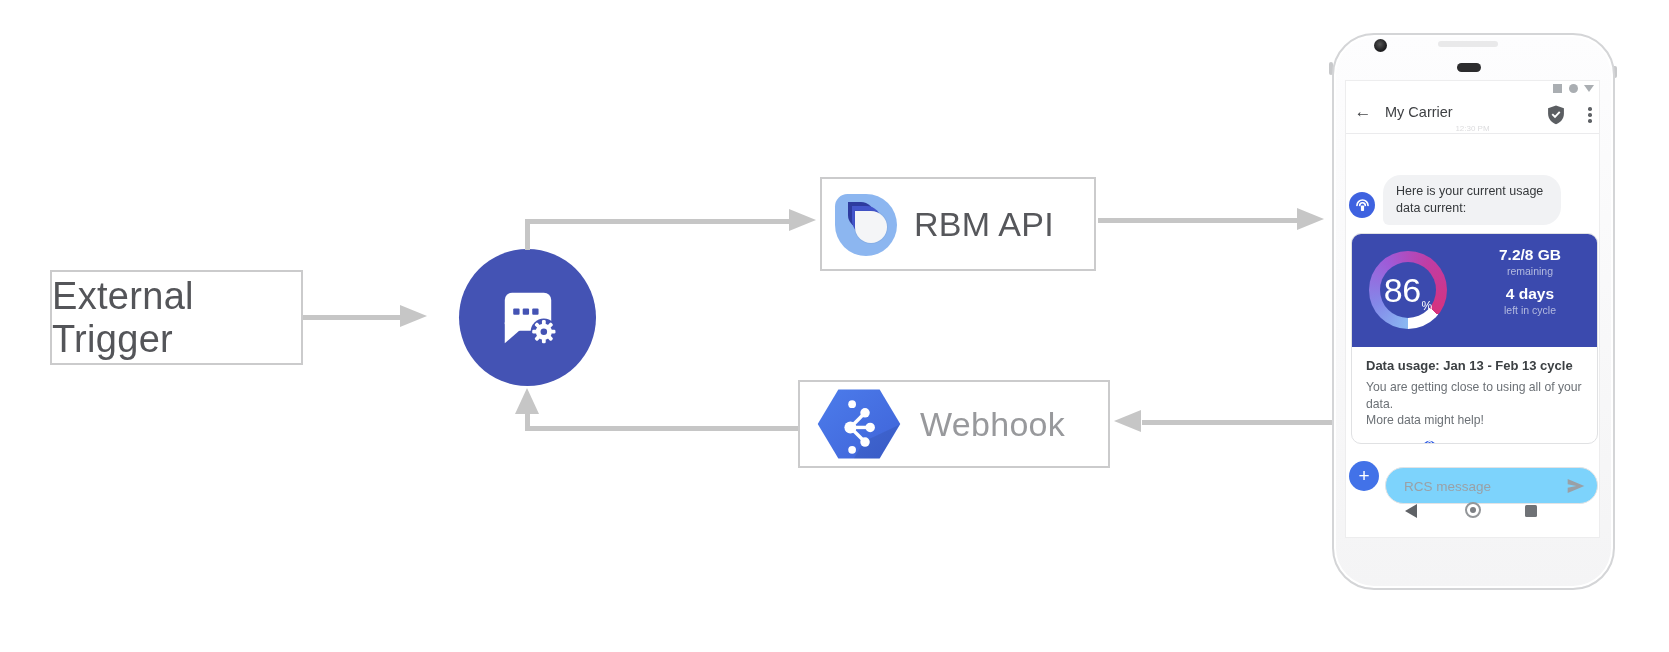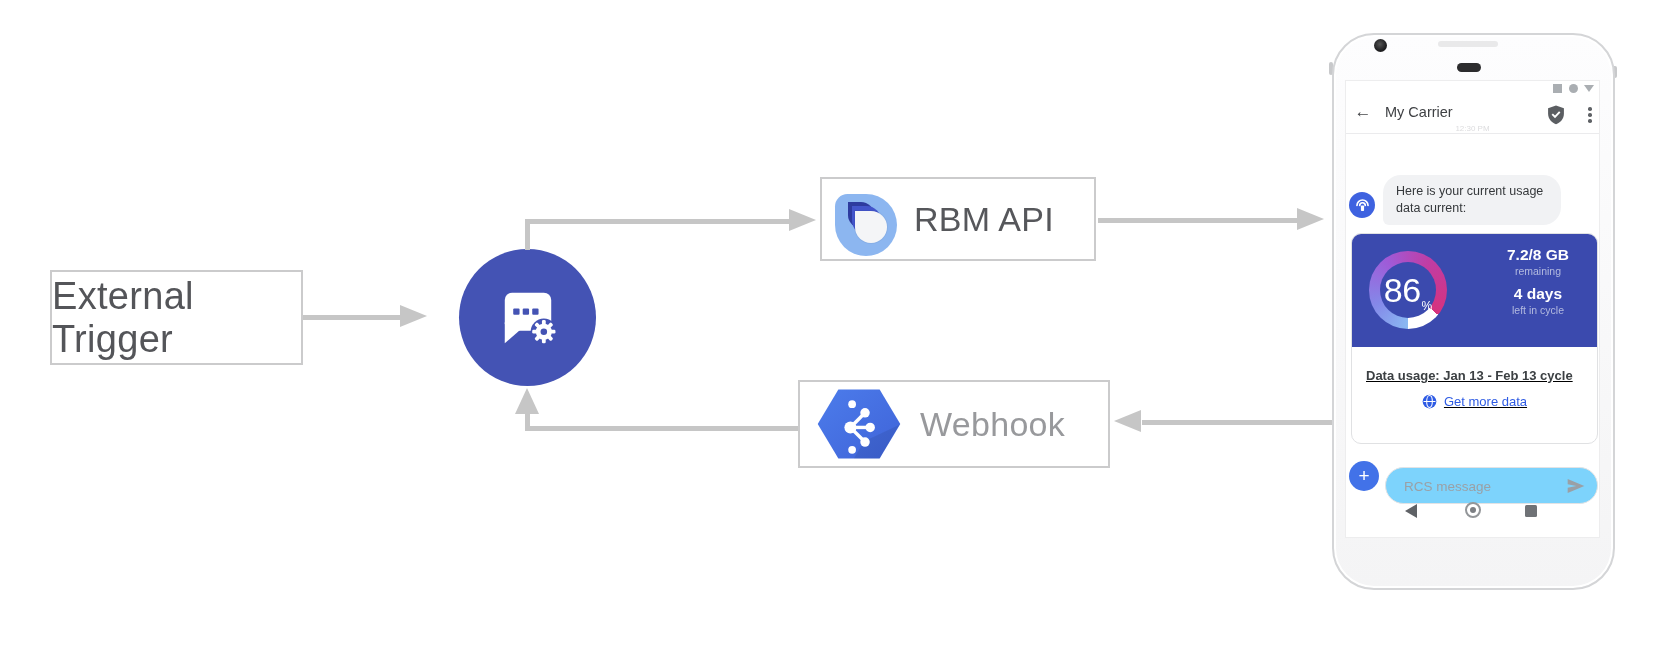--- a/index.html
+++ b/index.html
@@ -60,24 +60,24 @@
   
   .card{position:absolute;left:5px;top:152px;width:247px;height:211px;border:1px solid #e0e1e3;
         border-radius:10px;box-sizing:border-box;background:#fff;overflow:hidden;}
   .card-header{position:absolute;left:0;top:0;width:100%;height:113px;background:#3b4aae;}
   .gauge{position:absolute;left:17px;top:17px;width:78px;height:78px;border-radius:50%;
         background:conic-gradient(from 180deg,#8ab9f2 0%,#8489e9 18%,#9f5bd8 40%,#c03da4 60%,#d6327e 86%,#ffffff 86%,#ffffff 100%);}
   .gauge-inner{position:absolute;inset:11px;border-radius:50%;background:#3b4aae;display:flex;
         align-items:center;justify-content:center;color:#fff;}
   .gauge-val{font-size:34px;letter-spacing:-.5px;}
   .gauge-unit{font-size:12px;align-self:flex-end;margin-bottom:5px;margin-left:1px;}
-  .hdr-col{position:absolute;left:122px;top:12px;width:128px;text-align:center;color:#fff;}
+  .hdr-col{position:absolute;left:114px;top:12px;width:128px;text-align:center;color:#fff;}
   .hdr-big{font-size:15.5px;font-weight:bold;}
   .hdr-sub{font-size:10.5px;color:#b3badf;margin-top:1px;}
-  .card-body{position:absolute;left:0;top:113px;width:100%;box-sizing:border-box;padding:21px 14px 0;text-decoration:underline;}
+  .card-body{position:absolute;left:0;top:103px;width:100%;box-sizing:border-box;padding:21px 14px 0;}
   .card-heading{font-size:13px;font-weight:bold;color:#3c4043;}
   .card-text{font-size:12.2px;color:#6c7176;line-height:16.5px;margin-top:6px;}
   .cta{margin-top:11px;display:flex;align-items:center;justify-content:center;gap:7px;cursor:pointer;}
   .cta-label{font-size:13px;font-weight:500;color:#2e5be4;}
   
   .plus-btn{position:absolute;left:3px;top:380px;width:30px;height:30px;border-radius:50%;background:#4272e8;
         color:#fff;font-size:19px;display:flex;align-items:center;justify-content:center;cursor:pointer;}
   .pill{position:absolute;left:39px;top:386px;width:213px;height:37px;border:1.5px solid #e2e3e5;
         border-radius:19px;box-sizing:border-box;background:#7dd3fc;}
   .pill input{position:absolute;left:16px;top:5px;width:155px;height:24px;border:none;outline:none;
@@ -142,21 +142,21 @@
         </g>
         <circle r="3.1" fill="#4453b4"></circle>
       </g>
     </svg>
   </div>
 
   <div class="ln" style="left:525px;top:222px;width:5px;height:28px;"></div>
   <div class="ln" style="left:525px;top:219px;width:264px;height:5px;"></div>
   <div class="ah right" style="left:789px;top:209px;"></div>
 
-  <div class="dbox" style="left:820px;top:177px;width:276px;height:84px;justify-content:flex-start;text-align:right;">
+  <div class="dbox" style="left:820px;top:177px;width:276px;height:94px;justify-content:flex-start;text-align:right;">
     <div class="rbm-logo">
       <div class="rbm-outer"></div>
         <div class="rbm-dark"></div>
         <div class="rbm-mid"></div>
         <div class="rbm-front"></div>
     </div>
     <span class="dlabel" style="margin-left:92px;font-size:34px;color:#56575b;">RBM API</span>
   </div>
 
   <div class="ln" style="left:1098px;top:218px;width:200px;height:5px;"></div>
@@ -246,20 +246,24 @@
           </div>
           <div class="hdr-col">
             <div class="hdr-big">7.2/8 GB</div>
             <div class="hdr-sub">remaining</div>
             <div class="hdr-big" style="margin-top:8px;">4 days</div>
             <div class="hdr-sub">left in cycle</div>
           </div>
         </div>
         <div class="card-body">
           <div class="card-heading">Data usage: Jan 13 - Feb 13 cycle</div>
+          <div class="card-text">
+            <div>You are getting close to using all of your data.</div>
+            <div>More data might help!</div>
+          </div>
           <div class="cta">
             <svg width="15" height="15" viewBox="0 0 24 24">
               <circle cx="12" cy="12" r="11" fill="#2e5be4"></circle>
               <ellipse cx="12" cy="12" rx="4.5" ry="9.5" fill="none" stroke="#fff" stroke-width="1.7"></ellipse>
               <line x1="2.5" y1="12" x2="21.5" y2="12" stroke="#fff" stroke-width="1.7"></line>
             </svg>
             <span class="cta-label">Get more data</span>
           </div>
         </div>
       </div>

